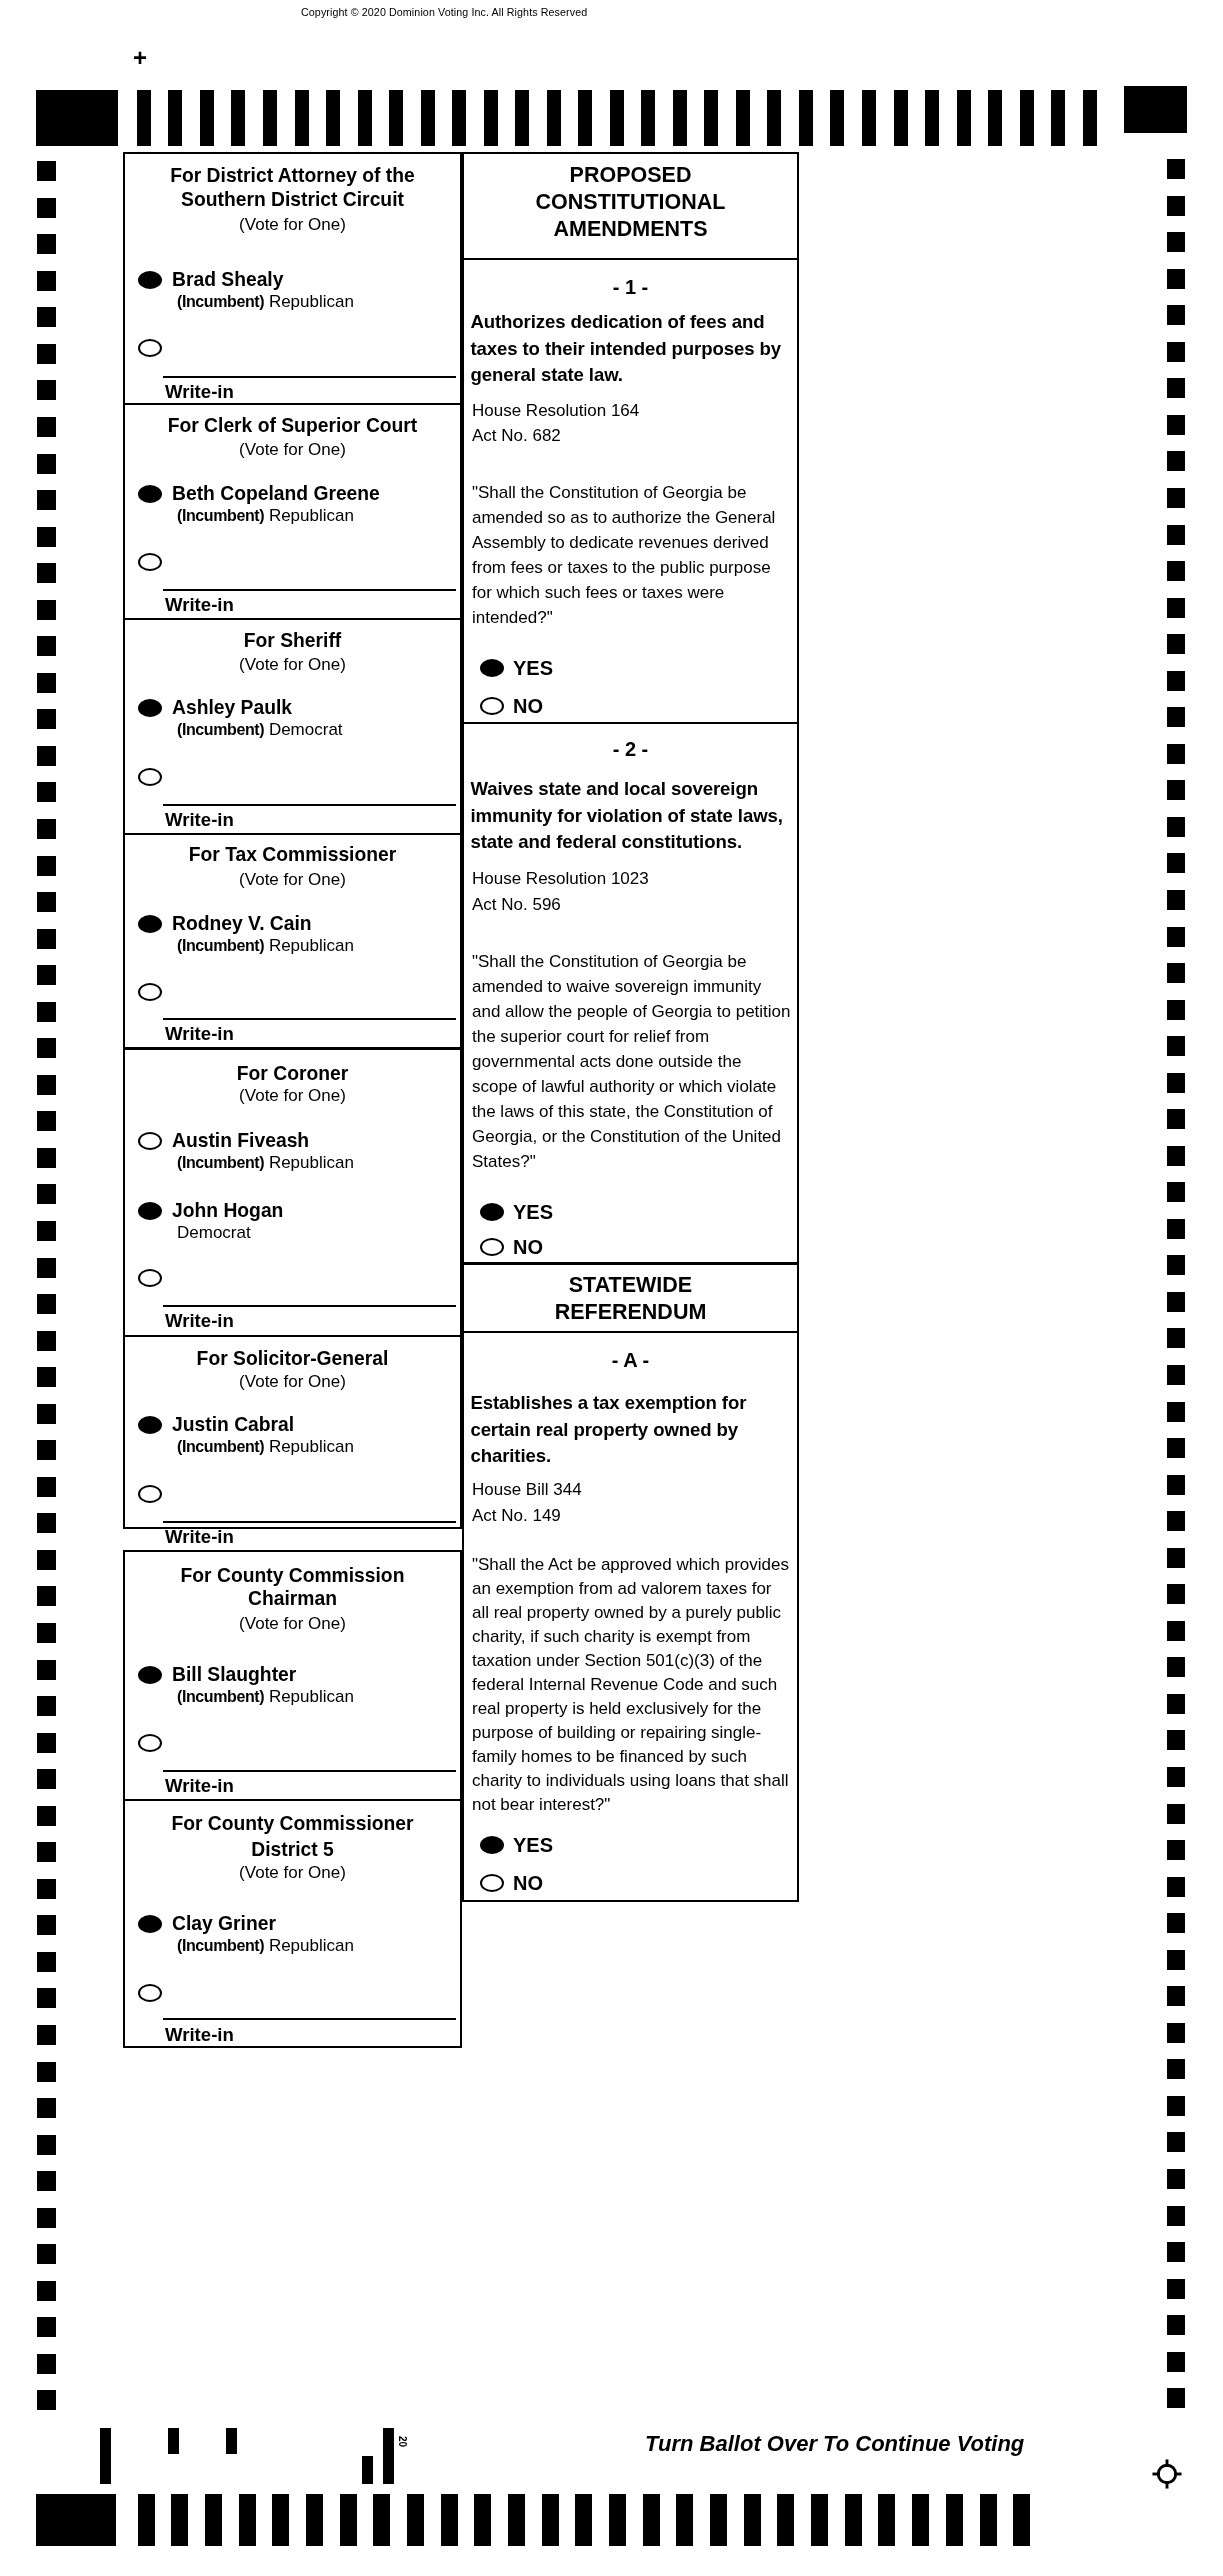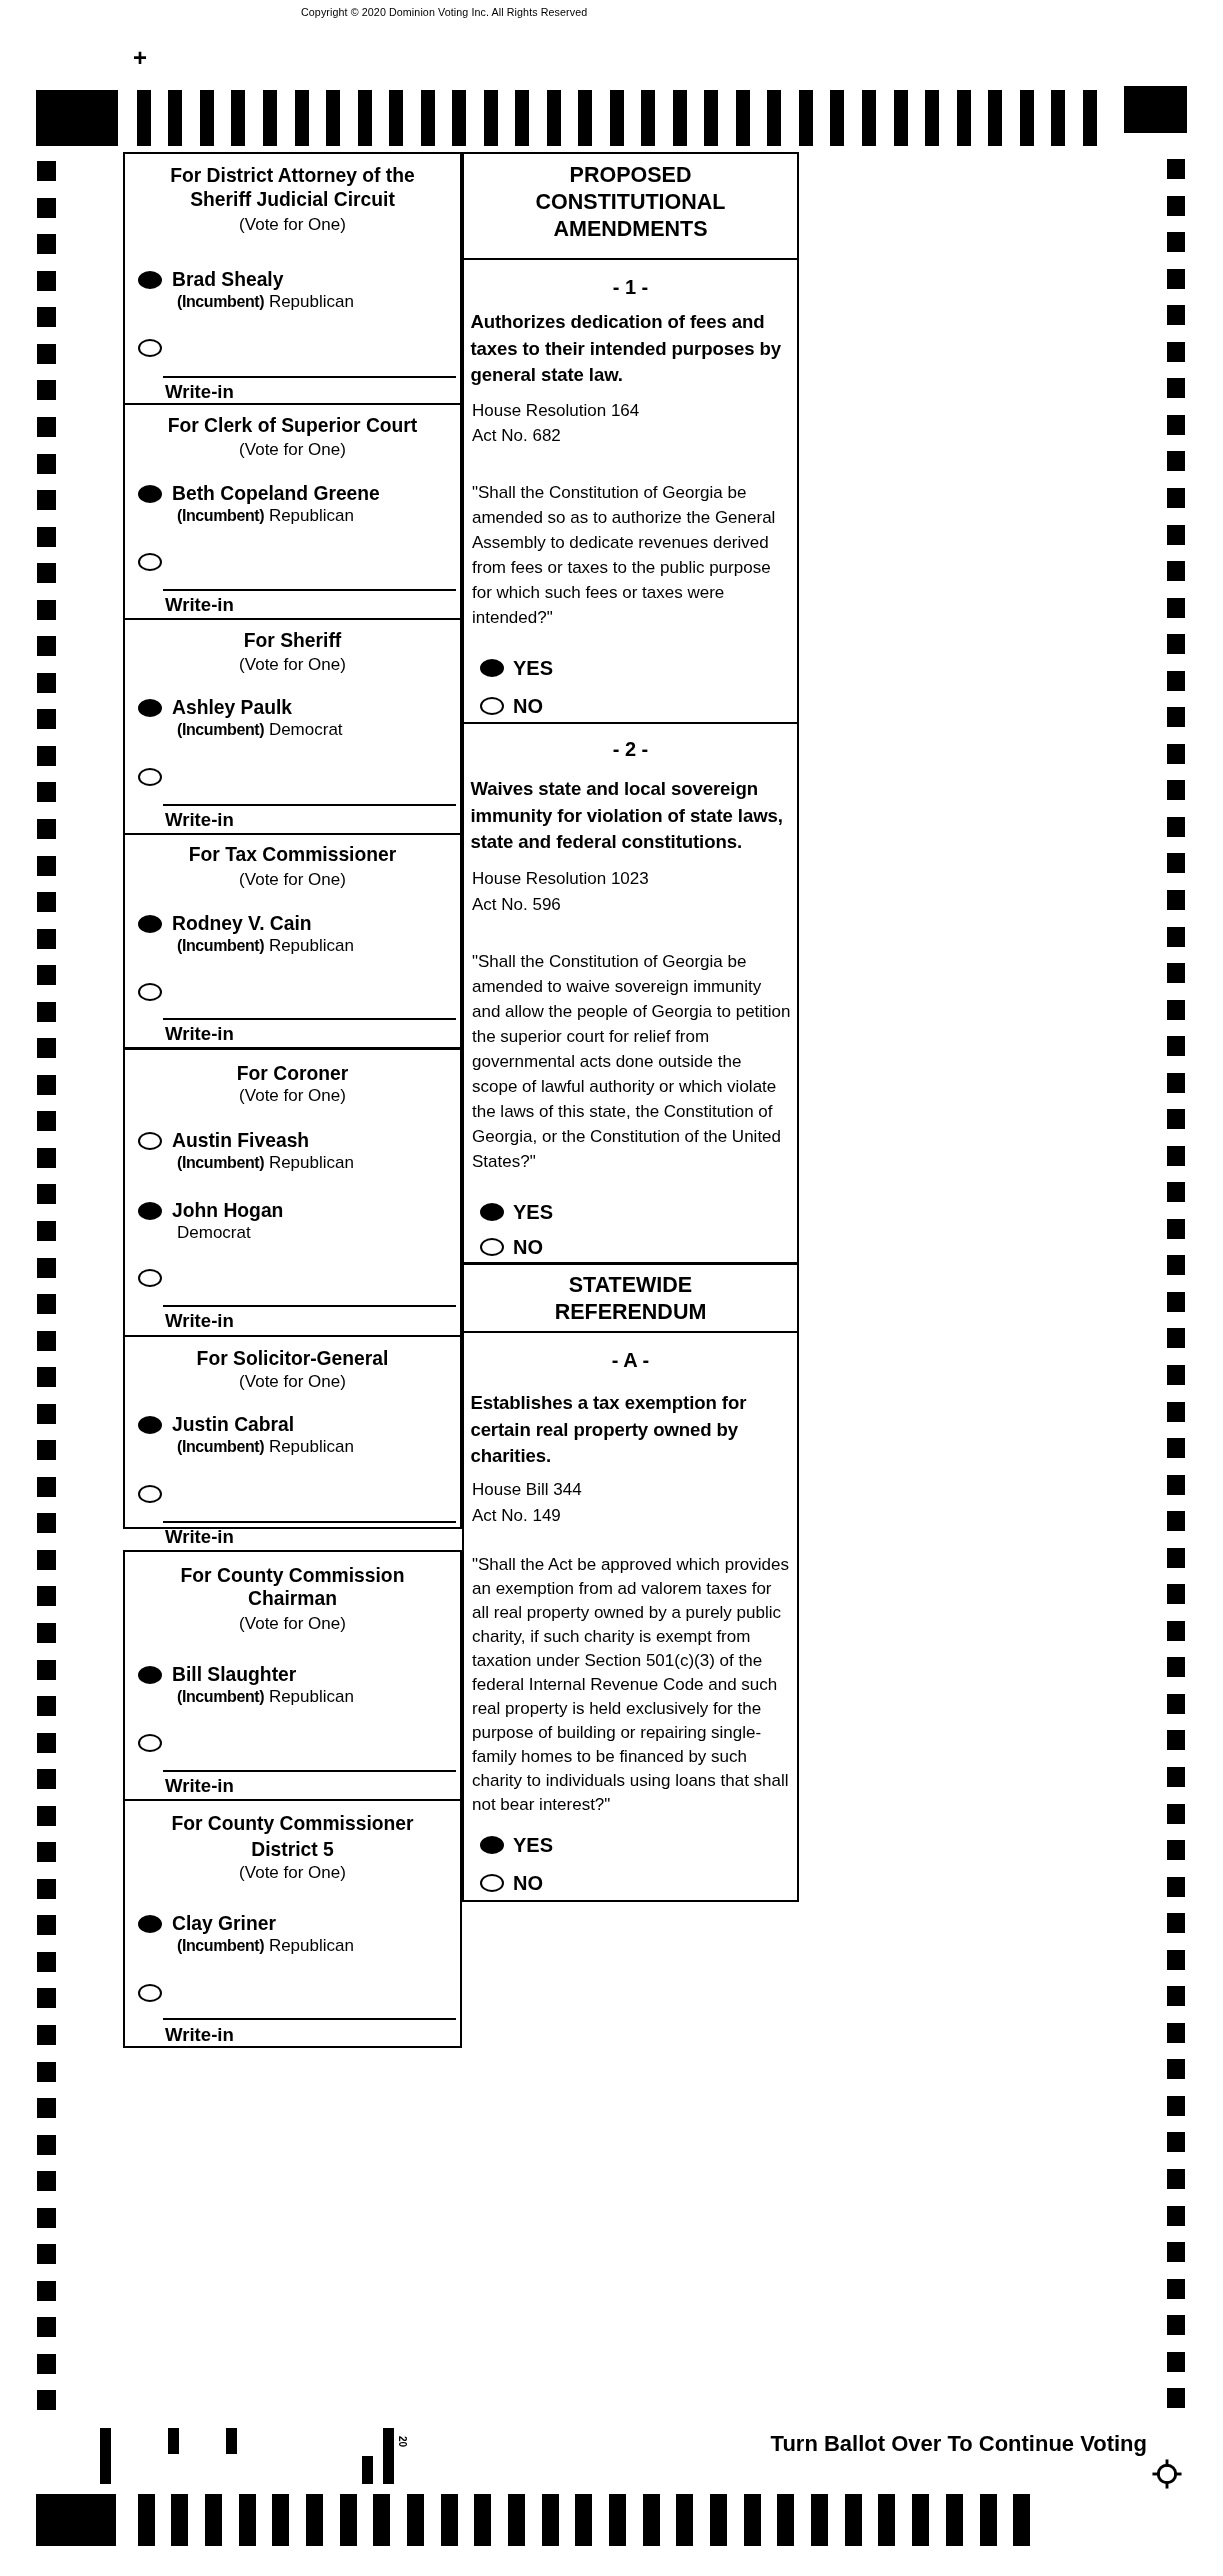--- a/index.html
+++ b/index.html
@@ -26,35 +26,35 @@
   .wlabel{position:absolute;left:40px;font-size:18.6px;font-weight:bold;}
   .bighead{position:absolute;left:0;right:0;text-align:center;font-size:21.5px;font-weight:bold;line-height:27px;}
   .mnum{position:absolute;left:0;right:0;text-align:center;font-size:20px;font-weight:bold;}
   .msummary{position:absolute;left:6.4px;right:5.7px;font-size:18.6px;font-weight:bold;line-height:26.5px;letter-spacing:-0.1px;}
   .mref{position:absolute;left:8px;font-size:17px;}
   .mq{position:absolute;left:8px;right:5.7px;font-size:17px;line-height:25px;}
   .mq.tight{line-height:24px;}
   .ynrow{position:absolute;left:16px;height:24px;}
   .ynrow .bubble{position:absolute;left:0;top:2.1px;}
   .ynlabel{display:inline-block;margin-left:33px;font-size:20px;font-weight:bold;line-height:23px;}
-  .turnover{position:absolute;font-size:22px;font-weight:bold;text-align:right;}
+  .turnover{position:absolute;font-size:22px;font-weight:bold;font-style:italic;}
   svg{position:absolute;}
 </style>
 </head>
 <body>
 
 <div id="ballot">
 
   <div class="copyright" style="left:301px;top:5.7px;width:599px;text-align:left">Copyright © 2020 Dominion Voting Inc. All Rights Reserved</div>
 
   <div class="plus" style="left:133px;top:44px">+</div>
 
   <div class="box" style="left:123px;top:152px;width:339px;height:254px">
     <div class="ctitle" style="top:10px">For District Attorney of the</div>
-    <div class="ctitle" style="top:34px">Sheriff Judicial Circuit</div>
+    <div class="ctitle" style="top:34px">Southern District Circuit</div>
     <div class="vote" style="top:61px">(Vote for One)</div>
     <div class="cand" style="top:115px">
       <span class="bubble filled"></span>
       <div class="cinfo">
         <div class="cname">Brad Shealy</div>
         <div class="cdetail"><b>(Incumbent)</b> <span>Republican</span></div>
       </div>
     </div>
     <span class="bubble wbubble" style="top:185px"></span>
     <div class="wline" style="top:222px"></div>

